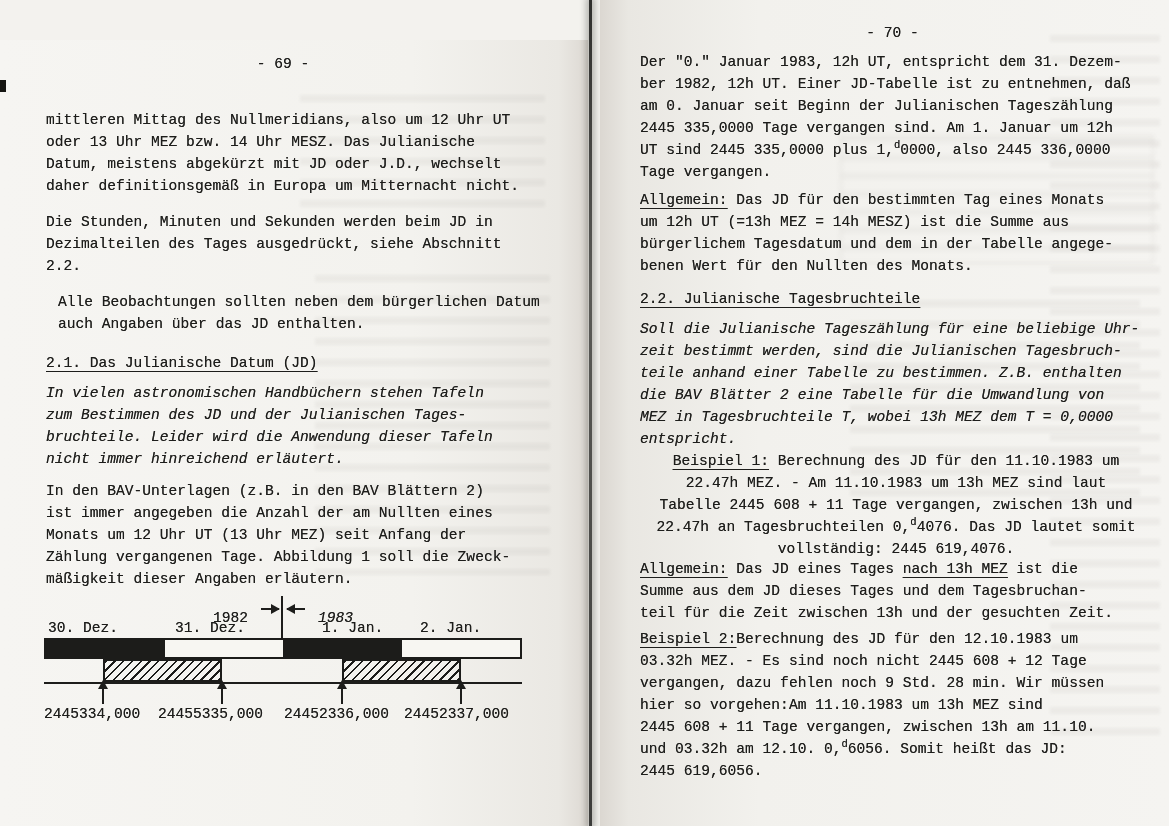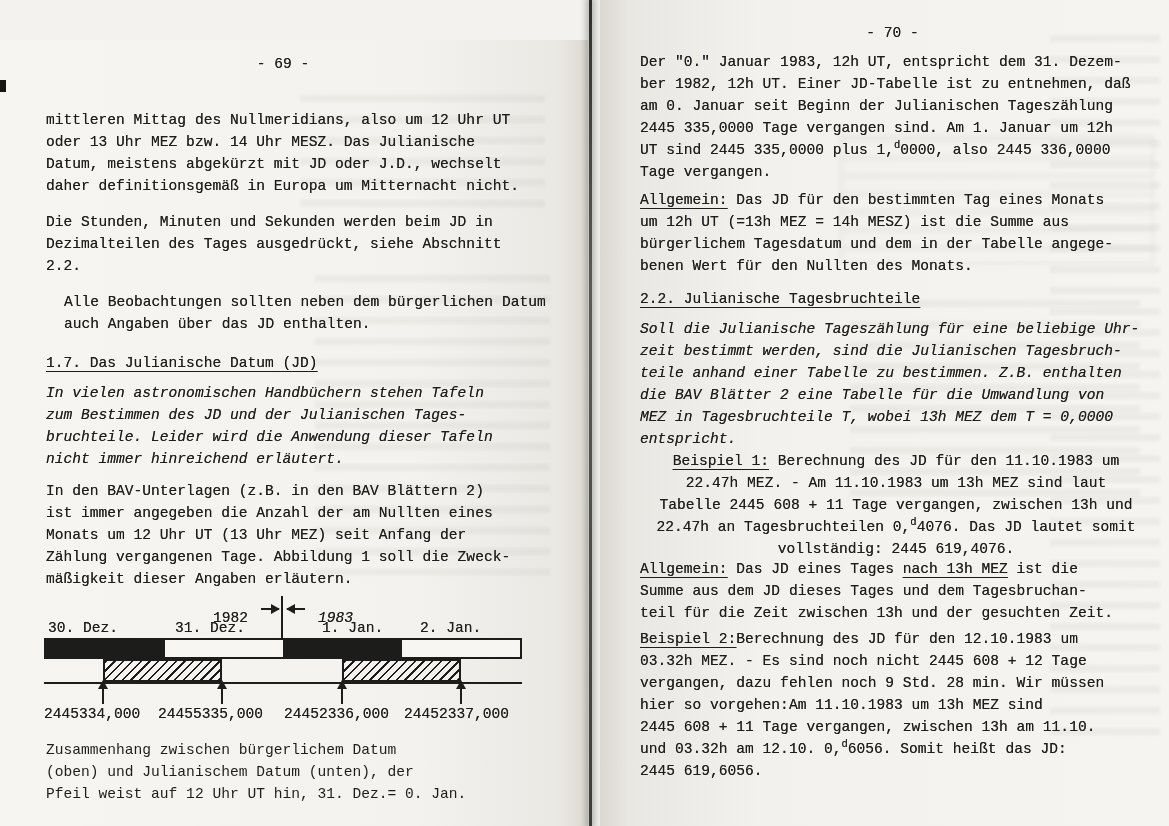--- a/index.html
+++ b/index.html
@@ -72,24 +72,24 @@
 
     <p class="txt pageno" style="left:44px;top:13px;width:478px;">- 69 -</p>
 
     <p class="txt" style="left:46px;top:69px;width:505px;">mittleren Mittag des Nullmeridians, also um 12 Uhr UT
 oder 13 Uhr MEZ bzw. 14 Uhr MESZ. Das Julianische
 Datum, meistens abgekürzt mit JD oder J.D., wechselt
 daher definitionsgemäß in Europa um Mitternacht nicht.</p>
     <p class="txt" style="left:46px;top:171px;width:505px;">Die Stunden, Minuten und Sekunden werden beim JD in
 Dezimalteilen des Tages ausgedrückt, siehe Abschnitt
 2.2.</p>
-    <p class="txt" style="left:64px;top:251px;width:505px;">Alle Beobachtungen sollten neben dem bürgerlichen Datum
+    <p class="txt" style="left:58px;top:251px;width:505px;">Alle Beobachtungen sollten neben dem bürgerlichen Datum
 auch Angaben über das JD enthalten.</p>
 
-    <p class="txt heading" style="left:46px;top:312px;">1.7. Das Julianische Datum (JD)</p>
+    <p class="txt heading" style="left:46px;top:312px;">2.1. Das Julianische Datum (JD)</p>
 
     <p class="txt" style="left:46px;top:342px;width:505px;font-style:italic;">In vielen astronomischen Handbüchern stehen Tafeln
 zum Bestimmen des JD und der Julianischen Tages-
 bruchteile. Leider wird die Anwendung dieser Tafeln
 nicht immer hinreichend erläutert.</p>
     <p class="txt" style="left:46px;top:440px;width:505px;">In den BAV-Unterlagen (z.B. in den BAV Blättern 2)
 ist immer angegeben die Anzahl der am Nullten eines
 Monats um 12 Uhr UT (13 Uhr MEZ) seit Anfang der
 Zählung vergangenen Tage. Abbildung 1 soll die Zweck-
 mäßigkeit dieser Angaben erläutern.</p>
@@ -127,23 +127,20 @@
       <div class="varrow" style="left:297px;"></div>
       <div class="varrow" style="left:416px;"></div>
 
       <span class="jdrow" style="left:0;">2445334,000</span>
       <span class="jdrow" style="left:114px;">24455335,000</span>
       <span class="jdrow" style="left:240px;">24452336,000</span>
       <span class="jdrow" style="left:360px;">24452337,000</span>
     </div>
 
     <div class="caption">
-      <span class="cap-text">Zusammenhang zwischen bürgerlichem Datum
-(oben) und Julianischem Datum (unten), der
-Pfeil weist auf 12 Uhr UT hin, 31. Dez.= 0. Jan.</span>
     </div>
   </div>
 
   <div class="gutter"></div>
 
   <div class="page page-right">
     <div class="ghost" style="left:450px;top:35px;width:110px;height:700px;"></div>
     <div class="ghost-box" style="left:240px;top:135px;width:310px;height:125px;"></div>
     <div class="ghost" style="left:250px;top:300px;width:290px;height:200px;"></div>
 

